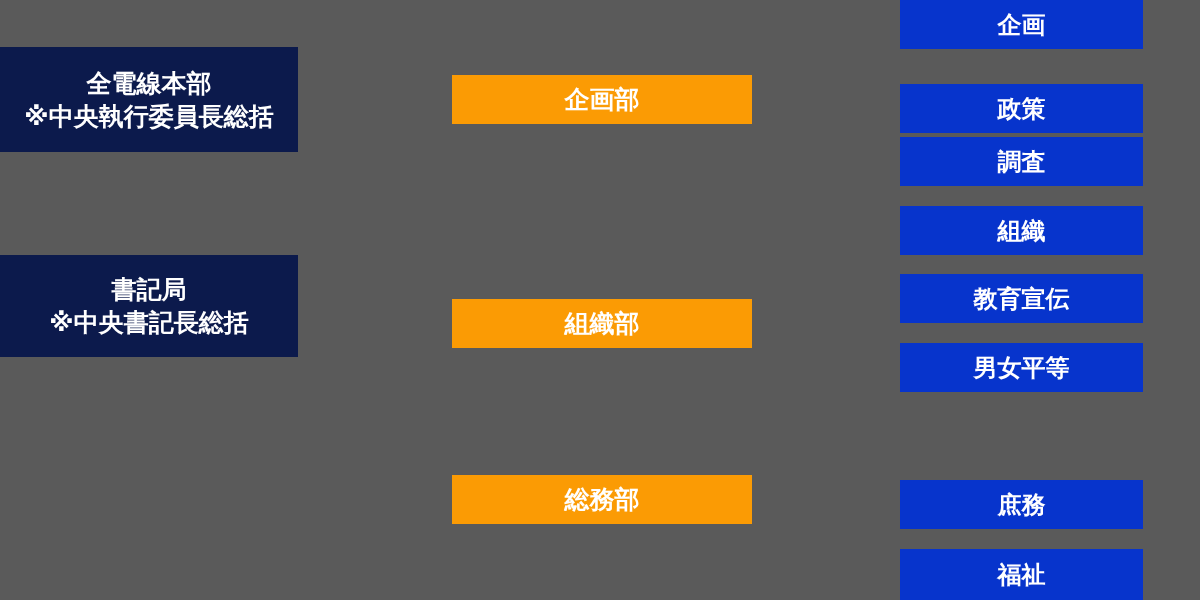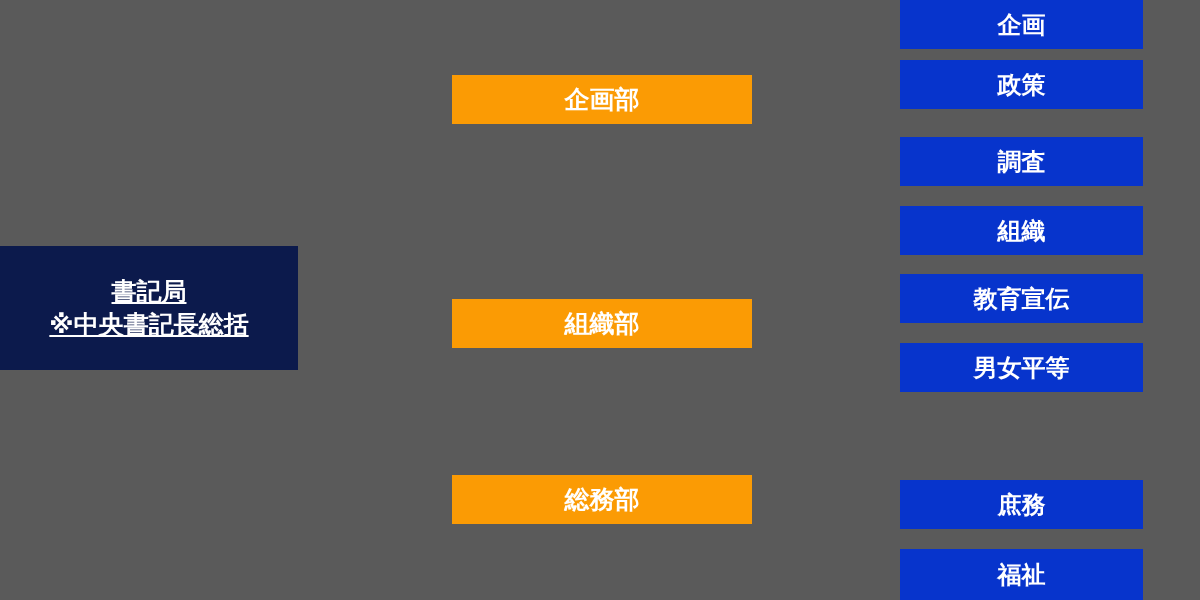--- a/index.html
+++ b/index.html
@@ -28,21 +28,21 @@
     background: var(--headquarters-box);
     display: flex;
     flex-direction: column;
     align-items: center;
     justify-content: center;
     text-align: center;
     font-size: 25px;
     line-height: 33px;
   }
   .hq-1 { top: 47px; height: 105px; }
-  .hq-2 { top: 246px; height: 124px; text-decoration: underline; }
+  .hq-2 { top: 255px; height: 102px; }
 
   .dept-box {
     position: absolute;
     left: 452px;
     width: 300px;
     height: 49px;
     background: var(--department-box);
     display: flex;
     align-items: center;
     justify-content: center;
@@ -57,34 +57,38 @@
     left: 900px;
     width: 243px;
     height: 49px;
     background: var(--section-box);
     display: flex;
     align-items: center;
     justify-content: center;
     font-size: 24px;
   }
   .sec-1 { top: 0; }
-  .sec-2 { top: 60px; }
+  .sec-2 { top: 84px; }
   .sec-3 { top: 137px; }
   .sec-4 { top: 206px; }
   .sec-5 { top: 274px; }
   .sec-6 { top: 343px; }
   .sec-7 { top: 412px; }
   .sec-8 { top: 480px; }
   .sec-9 { top: 549px; height: 51px; text-align: right; }
 </style>
 </head>
 <body>
 
 <div class="stage">
 
+  <div class="hq-box hq-1">
+    <span>全電線本部</span>
+    <span>※中央執行委員長総括</span>
+  </div>
 
   <div class="hq-box hq-2">
     <span>書記局</span>
     <span>※中央書記長総括</span>
   </div>
 
   <div class="dept-box dept-1">
     <span>企画部</span>
   </div>
   <div class="dept-box dept-2">

